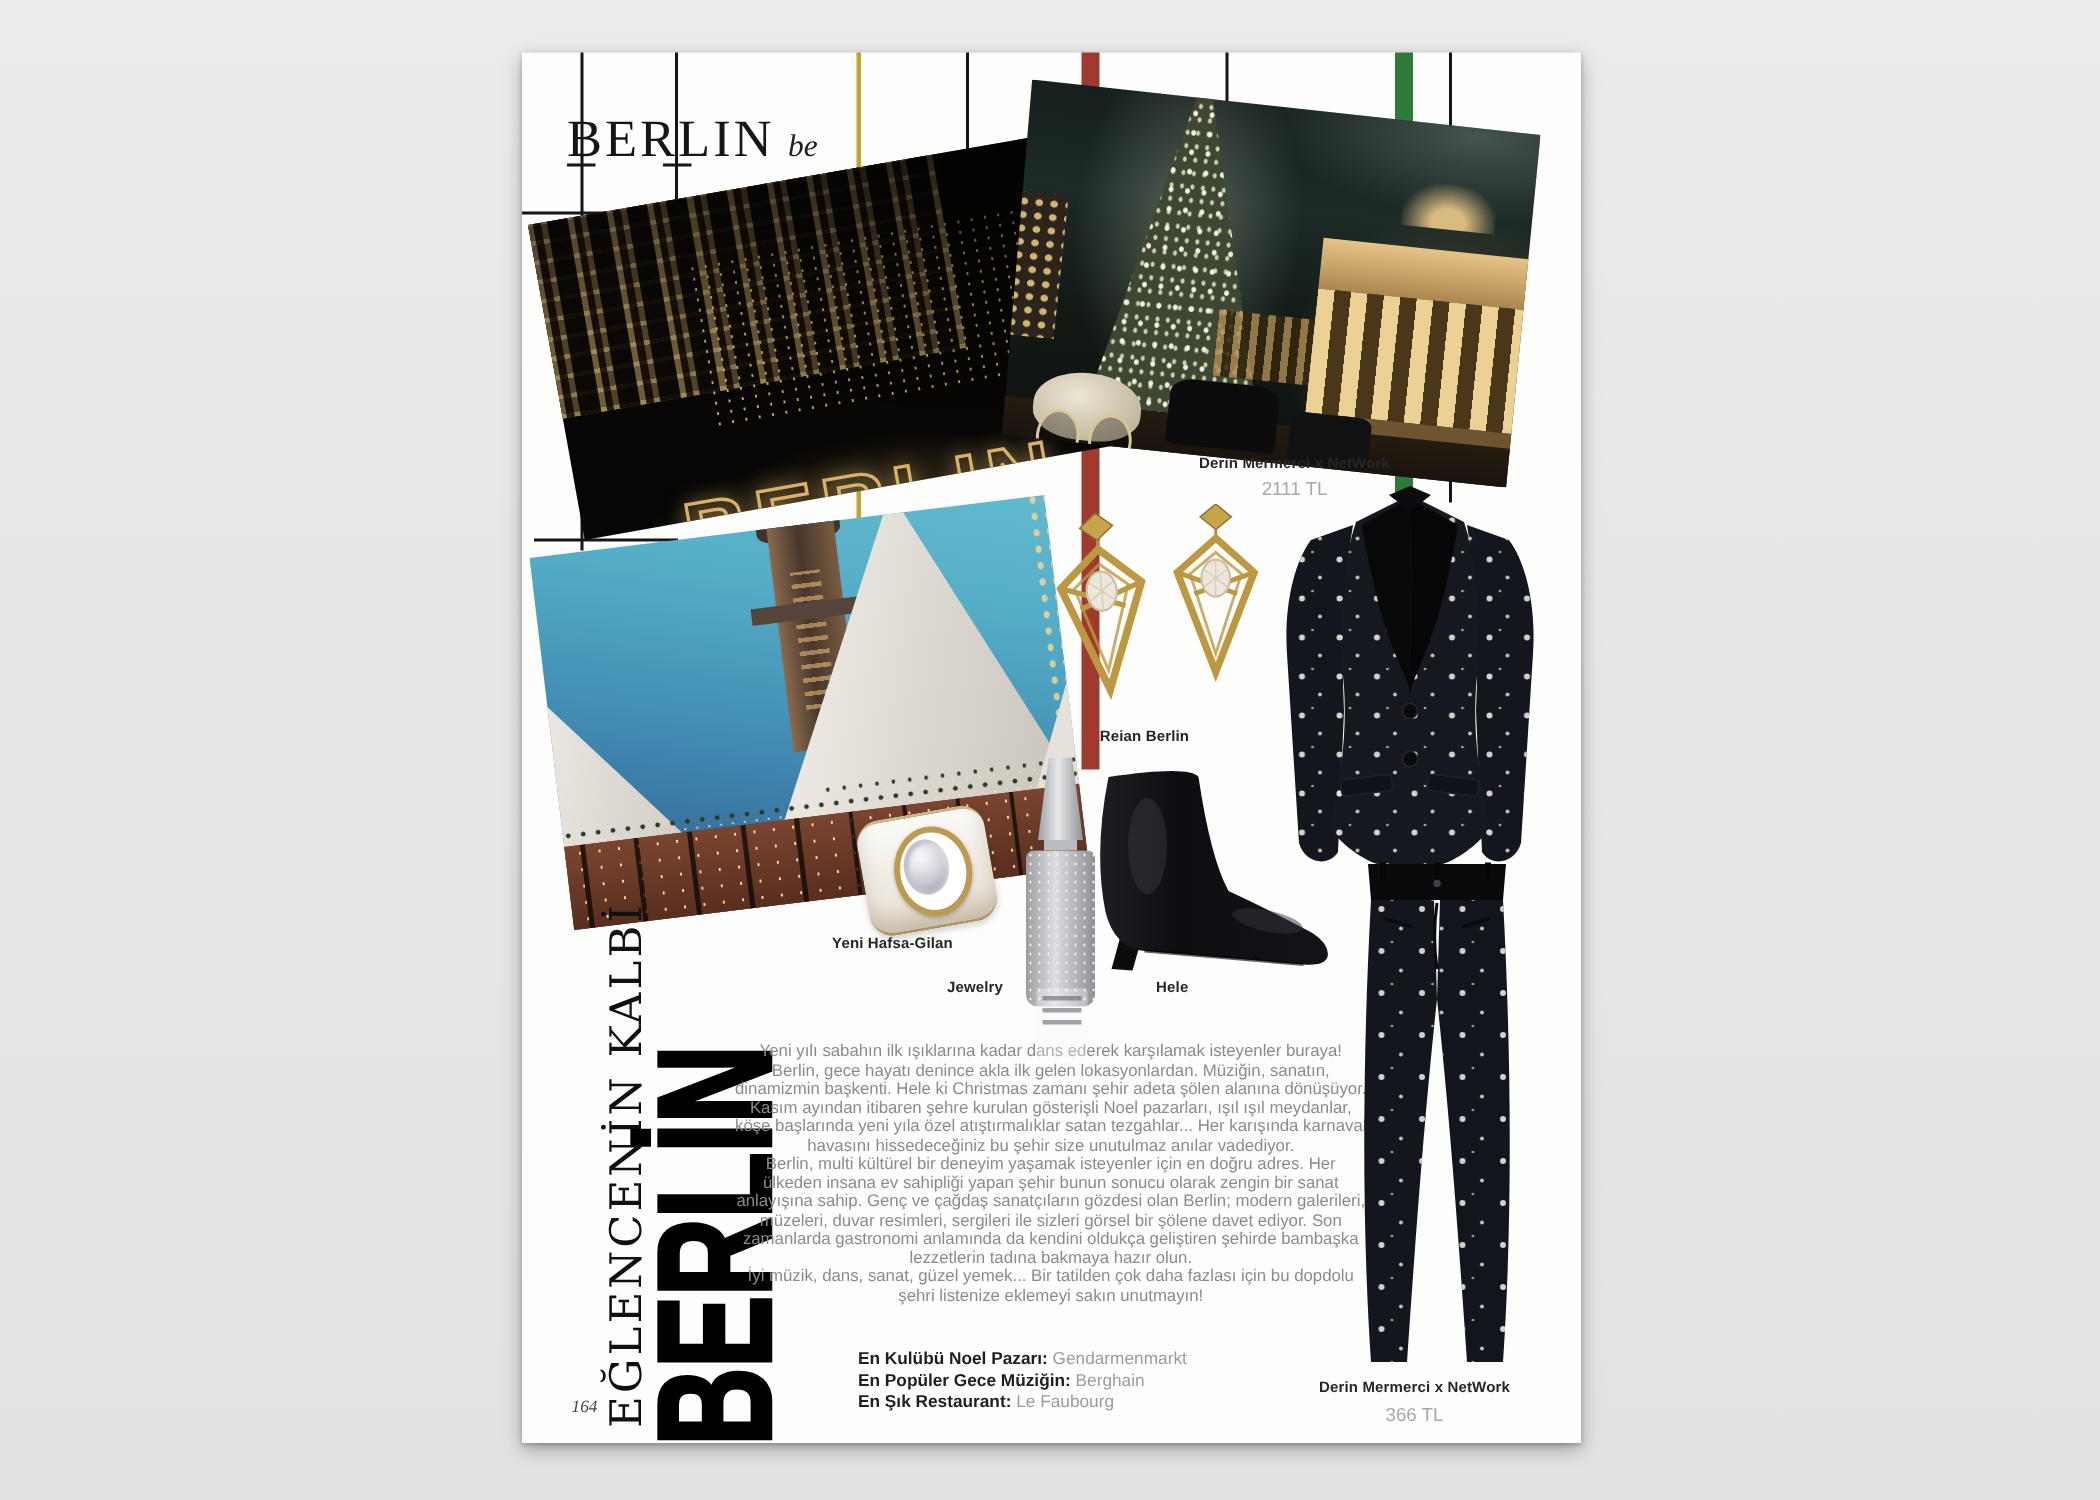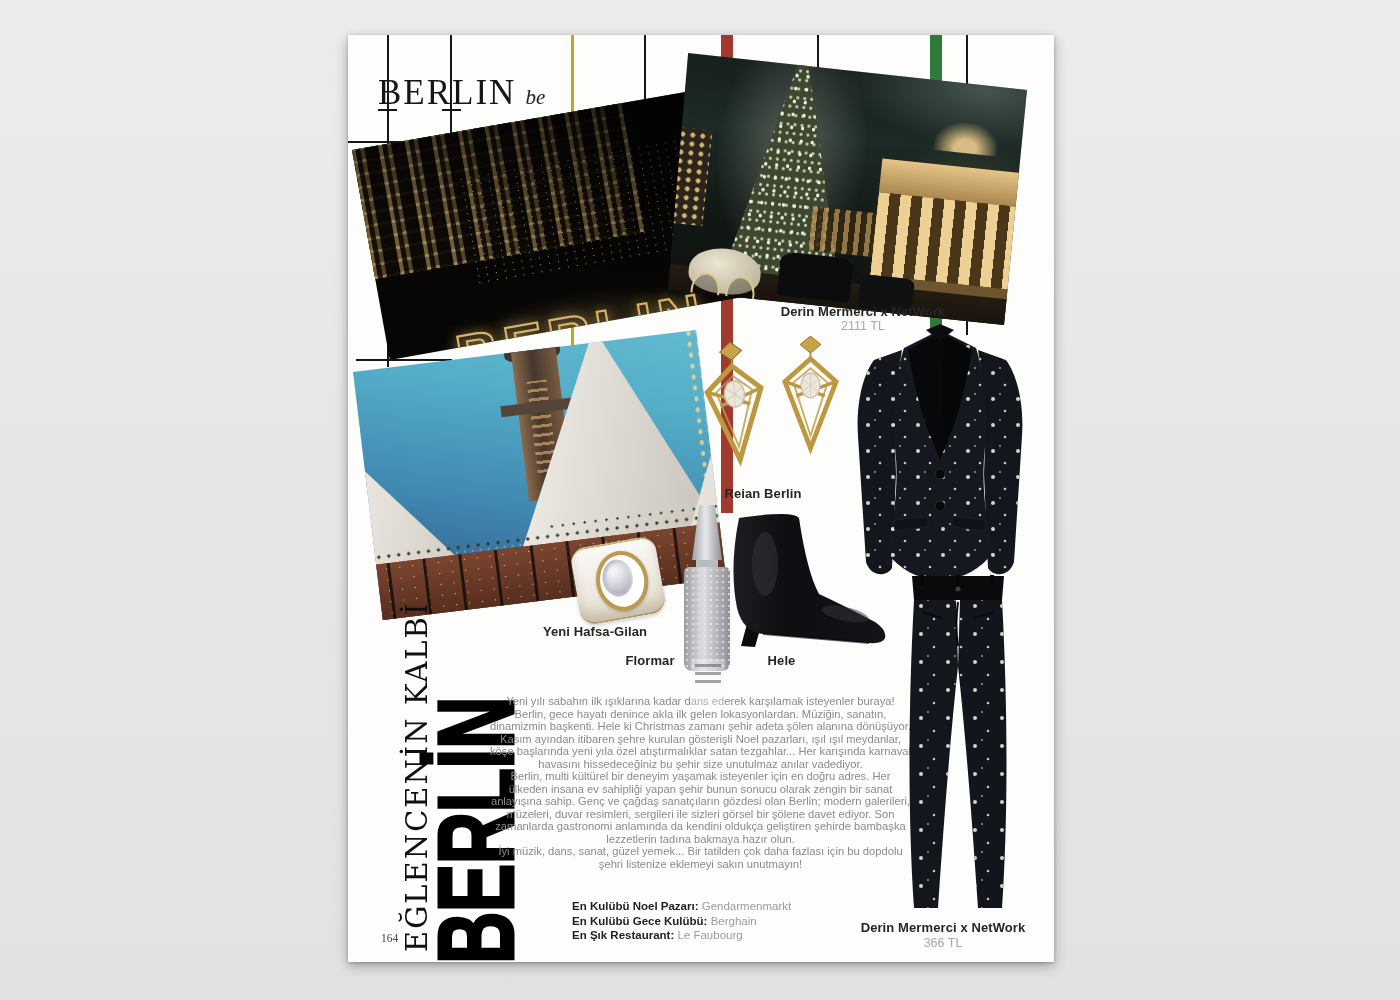--- a/index.html
+++ b/index.html
@@ -56,32 +56,32 @@
   .p3-tent{background:linear-gradient(105deg,#f2efe9 20%,#ccc7bf 85%);}
   .p3-t1{left:-3%;top:30%;width:44%;height:56%;clip-path:polygon(17% 0,100% 100%,0 100%);}
   .p3-t2{left:36%;top:12%;width:52%;height:72%;clip-path:polygon(56% 0,100% 86%,6% 100%);}
   .p3-t3{right:-5%;top:40%;width:30%;height:46%;clip-path:polygon(50% 0,100% 100%,0 100%);background:#e6e2db;}
   .p3-star{font-size:19px;color:#ffd98a;text-shadow:0 0 8px rgba(255,220,150,.95);z-index:5;}
   .p3-lights{left:50%;top:61%;width:50%;height:7%;background-image:radial-gradient(circle 2px,#2e4024 58%,transparent 70%),radial-gradient(circle 1.4px,#ffdf9a 55%,transparent 68%);background-size:11px 100%,9px 100%;background-position:0 0,4px 4px;}
   .p3-stalls{left:0;bottom:0;width:100%;height:31%;background-color:#5e3322;background-image:repeating-linear-gradient(90deg,rgba(15,10,8,.8) 0 3px,transparent 3px 36px),radial-gradient(circle 1.5px,#ffd98f 50%,transparent 62%),linear-gradient(180deg,#7a4530,#3f1d12 85%);background-size:auto,13px 11px,auto;}
   .p3-garl{left:0;bottom:31%;width:100%;height:4%;background-image:radial-gradient(circle 2.4px,#2c3a22 60%,transparent 72%),radial-gradient(circle 1.2px,#ffe2a0 50%,transparent 64%);background-size:10px 100%,8px 100%;background-position:0 0,3px 5px;}
   .p3-crowd{left:6%;bottom:0;width:88%;height:9%;background-image:radial-gradient(ellipse 8px 14px at 11px 100%,#16100c 60%,transparent 70%);background-size:23px 100%;}
   
-  .plabel{position:absolute;z-index:6;text-align:center;font-weight:bold;font-size:13px;color:#262626;letter-spacing:.1px;}
+  .plabel{position:absolute;z-index:6;text-align:center;font-weight:bold;font-size:10px;color:#262626;letter-spacing:.1px;}
   .pprice{position:absolute;z-index:6;text-align:center;font-size:12.5px;color:#a9a9a9;}
   
   .article{position:absolute;left:142px;top:660px;width:421px;z-index:4;font-size:11.2px;line-height:12.5px;color:#8b8b8b;text-align:center;}
   .article p{margin:0;}
   .facts{position:absolute;left:224px;top:864px;z-index:4;font-size:11.5px;line-height:14.5px;color:#9b9b9b;}
   .facts b{color:#1f1f1f;}
   
   .vert{position:absolute;transform-origin:0 0;white-space:nowrap;z-index:4;}
   .kicker{left:52px;top:917px;transform:rotate(-90deg);font-family:"DejaVu Serif","Liberation Serif",serif;font-size:29px;letter-spacing:2px;color:#101010;}
   .bigcity{left:86px;top:929px;transform:rotate(-90deg) scale(0.68,1);font-size:107px;font-weight:bold;color:#000;-webkit-text-stroke:3px #000;letter-spacing:-1px;line-height:.8;}
-  .pagenum{position:absolute;left:33px;top:897px;font-family:"Liberation Serif",serif;font-size:11.5px;color:#444;z-index:4;text-align:right;}
+  .pagenum{position:absolute;left:33px;top:897px;font-family:"Liberation Serif",serif;font-style:italic;font-size:11.5px;color:#444;z-index:4;text-align:right;}
   
   .prod{position:absolute;z-index:5;}
   .ring-rot{transform:rotate(-10deg);}
   .ring-band{position:absolute;left:0;top:4px;width:86px;height:74px;background:linear-gradient(180deg,#fbfaf7,#ece7de 70%,#ddd5c6);border-radius:16px;border-top:2px solid #c9b98a;border-bottom:2px solid #ab9465;box-shadow:inset 0 -8px 12px rgba(175,160,130,.45),0 2px 4px rgba(0,0,0,.18);}
   .ring-gemo{position:absolute;left:21px;top:14px;width:44px;height:52px;border-radius:50%;border:4px solid #bd9a4f;background:#fff;box-shadow:0 1px 3px rgba(0,0,0,.25);}
   .ring-gem{position:absolute;left:28px;top:22px;width:30px;height:37px;border-radius:50%;background:radial-gradient(circle at 40% 30%,#f4f4f7 8%,#c9c9d2 55%,#9a9aa6 90%);box-shadow:inset 0 0 4px rgba(255,255,255,.9),inset 2px 2px 3px rgba(120,120,135,.6);}
   .pol-cap{position:absolute;left:9px;top:0;width:30px;height:55px;clip-path:polygon(24% 0,76% 0,100% 100%,0 100%);background:linear-gradient(90deg,#9fa2a6,#e6e8ea 45%,#8f9296);}
   .pol-neck{position:absolute;left:13px;top:55px;width:22px;height:7px;background:#b9bcbf;}
   .pol-bottle{position:absolute;left:1px;top:62px;width:46px;height:104px;border-radius:5px 5px 8px 8px;background-color:#a7a9ad;background-image:radial-gradient(circle 1px at 3px 3px,#f2f3f5 65%,transparent 80%),linear-gradient(90deg,#9b9da1,#dcdee1 42%,#8d8f94);background-size:6px 6px,auto;}
   .pol-label{position:absolute;left:7px;top:92px;width:34px;height:46px;background:rgba(246,247,249,.35);border-radius:2px;}
@@ -229,21 +229,21 @@
       <div class="pol-cap"></div>
       <div class="pol-neck"></div>
       <div class="pol-bottle">
         <div class="pol-label">
             <i></i>
             <i></i>
             <i></i>
           </div>
       </div>
     </div>
-    <div class="plabel" style="left:262px;top:618px;width:80px;">Flormar</div>
+    <div class="plabel" style="left:262px;top:618px;width:80px;">Jewelry</div>
 
     <svg class="prod" style="left:375px;top:477px;" width="170" height="140" viewBox="0 0 170 140">
       <defs>
         <linearGradient id="bootg" x1="0" y1="0" x2="1" y2="0">
           <stop offset="0" stop-color="#1d1d22"></stop>
             <stop offset=".35" stop-color="#0e0e12"></stop>
             <stop offset="1" stop-color="#131318"></stop>
         </linearGradient>
       </defs>
       <path d="M24,112 L18,134 L32,135 L38,114 Z" fill="#0c0c0f"></path>
@@ -282,18 +282,18 @@
     <div class="pagenum">164</div>
 
     <div class="article">
       <p>Yeni yılı sabahın ilk ışıklarına kadar dans ederek karşılamak isteyenler buraya! Berlin, gece hayatı denince akla ilk gelen lokasyonlardan. Müziğin, sanatın, dinamizmin başkenti. Hele ki Christmas zamanı şehir adeta şölen alanına dönüşüyor. Kasım ayından itibaren şehre kurulan gösterişli Noel pazarları, ışıl ışıl meydanlar, köşe başlarında yeni yıla özel atıştırmalıklar satan tezgahlar... Her karışında karnaval havasını hissedeceğiniz bu şehir size unutulmaz anılar vadediyor.</p>
       <p>Berlin, multi kültürel bir deneyim yaşamak isteyenler için en doğru adres. Her ülkeden insana ev sahipliği yapan şehir bunun sonucu olarak zengin bir sanat anlayışına sahip. Genç ve çağdaş sanatçıların gözdesi olan Berlin; modern galerileri, müzeleri, duvar resimleri, sergileri ile sizleri görsel bir şölene davet ediyor. Son zamanlarda gastronomi anlamında da kendini oldukça geliştiren şehirde bambaşka lezzetlerin tadına bakmaya hazır olun.</p>
       <p>İyi müzik, dans, sanat, güzel yemek... Bir tatilden çok daha fazlası için bu dopdolu şehri listenize eklemeyi sakın unutmayın!</p>
     </div>
 
     <div class="facts">
       <div><b>En Kulübü Noel Pazarı:</b> <span>Gendarmenmarkt</span></div>
-      <div><b>En Kulübü Gece Kulübü:</b> <span>Berghain</span></div>
+      <div><b>En Popüler Gece Müziğin:</b> <span>Berghain</span></div>
       <div><b>En Şık Restaurant:</b> <span>Le Faubourg</span></div>
     </div>
 
   </div>
 </div>
 
 </body></html>

